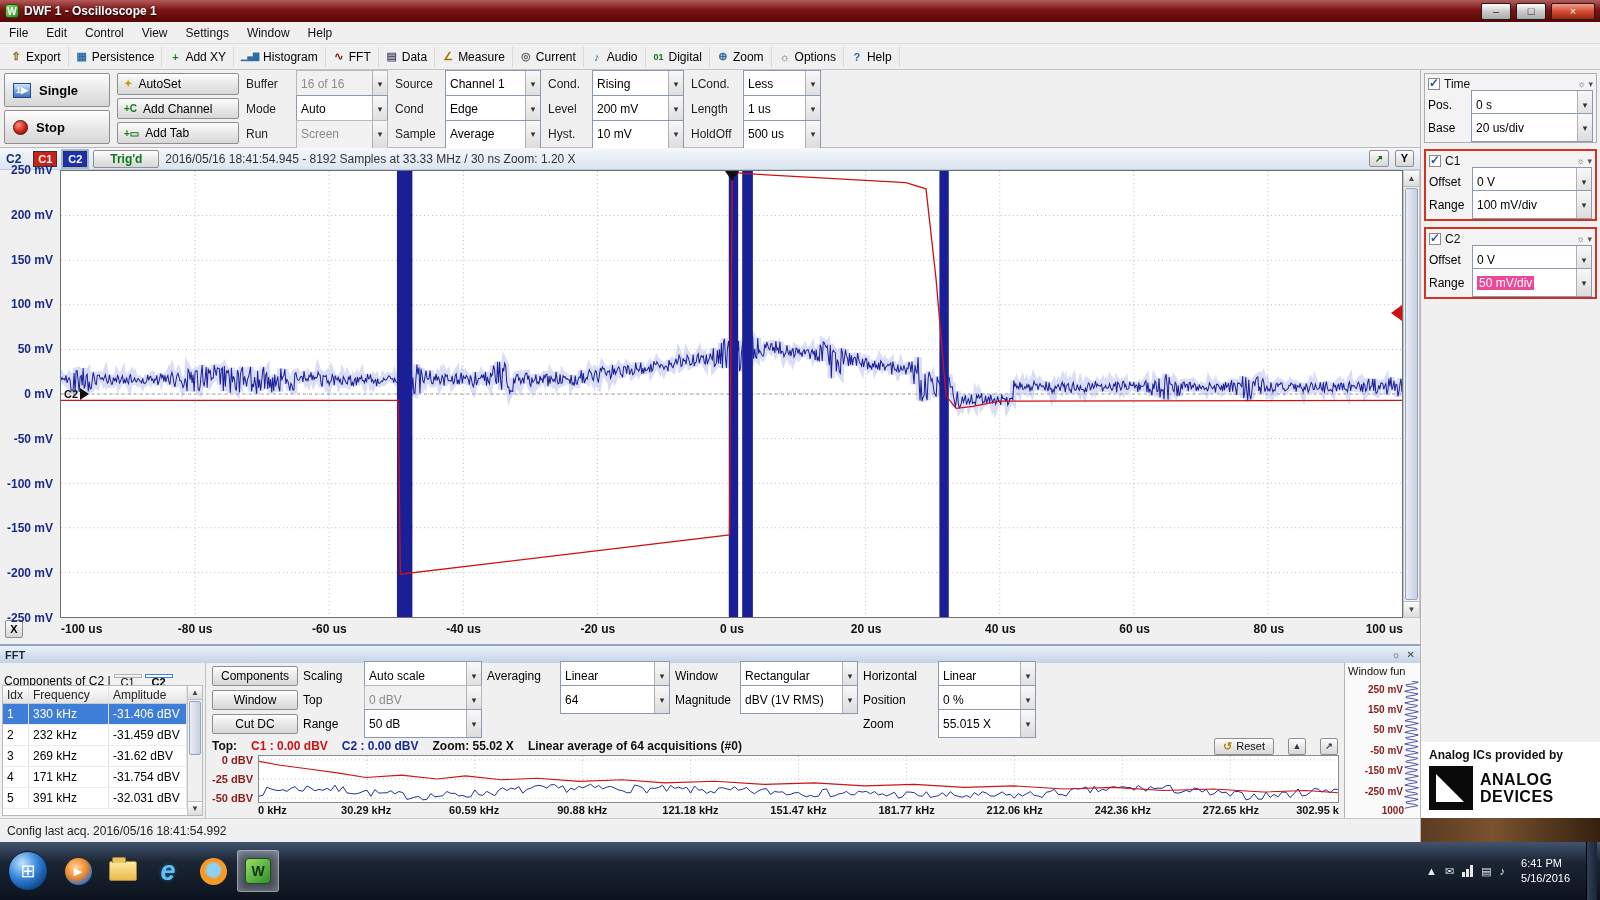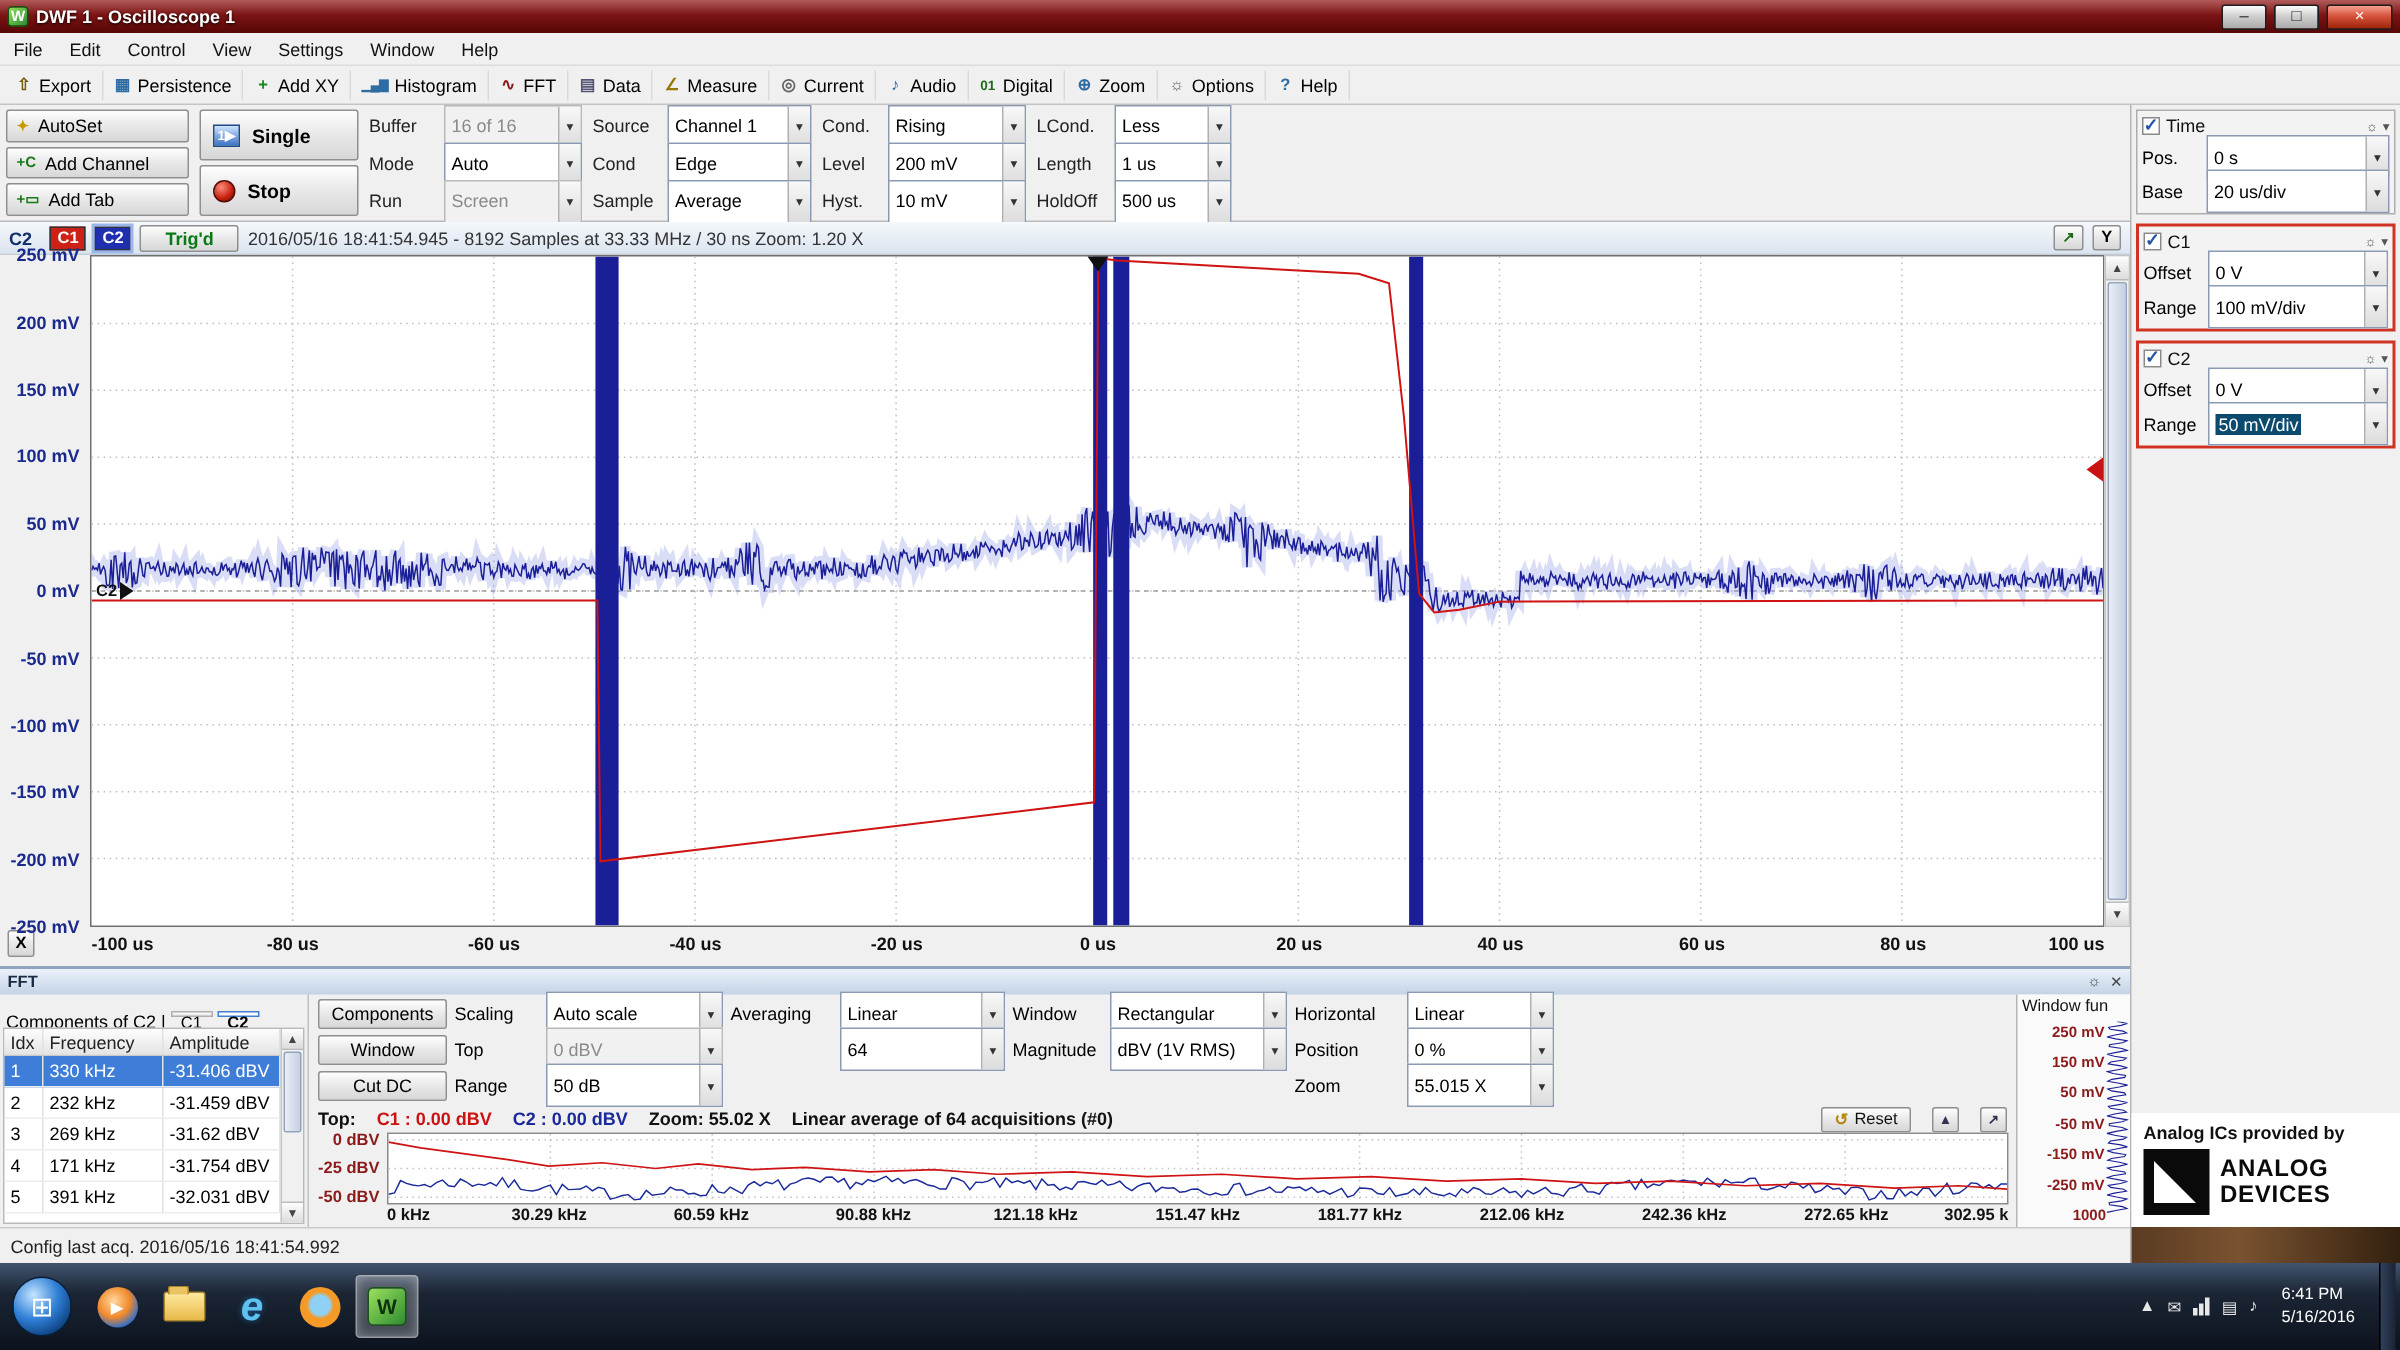--- a/index.html
+++ b/index.html
@@ -149,21 +149,21 @@
 
 .pbox{border:1px solid #adadad;background:#f3f3f3;margin:3px 3px 3px 3px;padding:1px 3px 3px 3px;}
 .pbox.red{border:2px solid #d03224;}
 .pbox-header{height:18px;display:flex;align-items:center;gap:4px;font-size:12px;color:#111;}
 .checkbox{width:12px;height:12px;background:#fff;border:1px solid #8a8a8a;position:relative;flex:0 0 auto;}
 .checkbox::after{content:"✓";position:absolute;left:0;top:-3px;font-size:12px;color:#2456a8;font-weight:bold;}
 .ph-icons{margin-left:auto;display:flex;gap:3px;font-size:9px;color:#555;}
 .pbox-row{display:flex;align-items:center;gap:3px;height:23px;font-size:12px;}
 .plabel{width:40px;white-space:nowrap;}
 .pbox-row .combo{flex:1;}
-.selhl{background:#0c4a6e;color:#fff;padding:0 2px;}
+.selhl{background:#ec4899;color:#fff;padding:0 2px;}
 .rc-spacer{flex:1;}
 .adi-block{background:#fff;padding:6px 4px 8px 8px;}
 .adi-line{font-size:12px;font-weight:bold;margin-bottom:4px;color:#111;}
 .adi-logo{display:flex;align-items:center;gap:7px;}
 .adi-mark{width:44px;height:44px;background:#0a0a0a;position:relative;flex:0 0 auto;}
 .adi-mark::after{content:"";position:absolute;left:7px;top:8px;border-bottom:28px solid #fff;border-right:28px solid transparent;}
 .adi-name{font-size:16px;font-weight:bold;letter-spacing:0.5px;line-height:1.08;color:#0a0a0a;}
 .desktop-sliver{height:24px;background:linear-gradient(90deg,#5a3b22,#7a5230 40%,#33210f);}
 
 
@@ -282,41 +282,41 @@
         <span class="tb-icon" style="color:#2e6da4">?</span>
         <span>Help</span>
       </span>
     </div>
 
   <div class="workspace">
     <div class="left-col">
 
       <div class="controlrow">
         <div class="col-stack">
+          <div class="big-btn btn3d">
+            <span class="icon-single"></span>
+            <span>Single</span>
+          </div>
+          <div class="big-btn btn3d">
+            <span class="icon-stop"></span>
+            <span>Stop</span>
+          </div>
+        </div>
+        <div class="col-stack">
           <div class="mid-btn btn3d">
             <span class="mi mi-autoset"></span>
             <span>AutoSet</span>
           </div>
           <div class="mid-btn btn3d">
             <span class="mi mi-addch"></span>
             <span>Add Channel</span>
           </div>
           <div class="mid-btn btn3d">
             <span class="mi mi-addtab"></span>
             <span>Add Tab</span>
-          </div>
-        </div>
-        <div class="col-stack">
-          <div class="big-btn btn3d">
-            <span class="icon-single"></span>
-            <span>Single</span>
-          </div>
-          <div class="big-btn btn3d">
-            <span class="icon-stop"></span>
-            <span>Stop</span>
           </div>
         </div>
         <div class="col-stack">
           <div class="cr-field">
               <span class="cr-label w46">Buffer</span>
             <div class="combo disabled cw92">
                 <span class="cval">16 of 16</span>
                 <span class="carr"></span>
               </div>
             </div>

